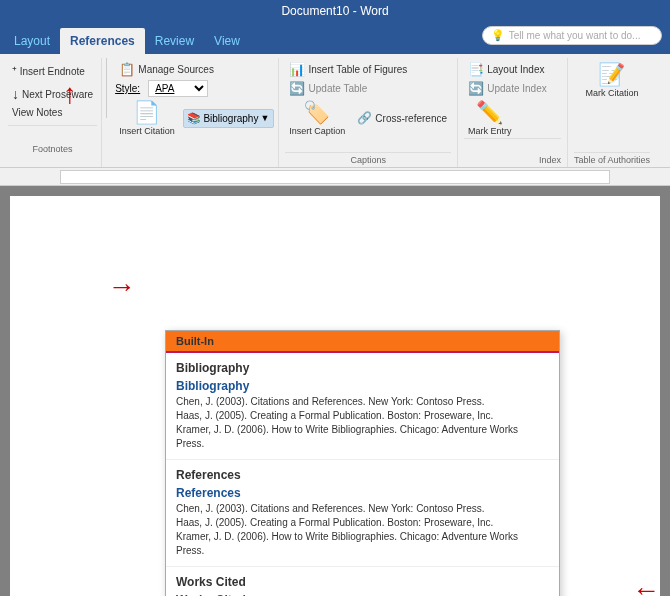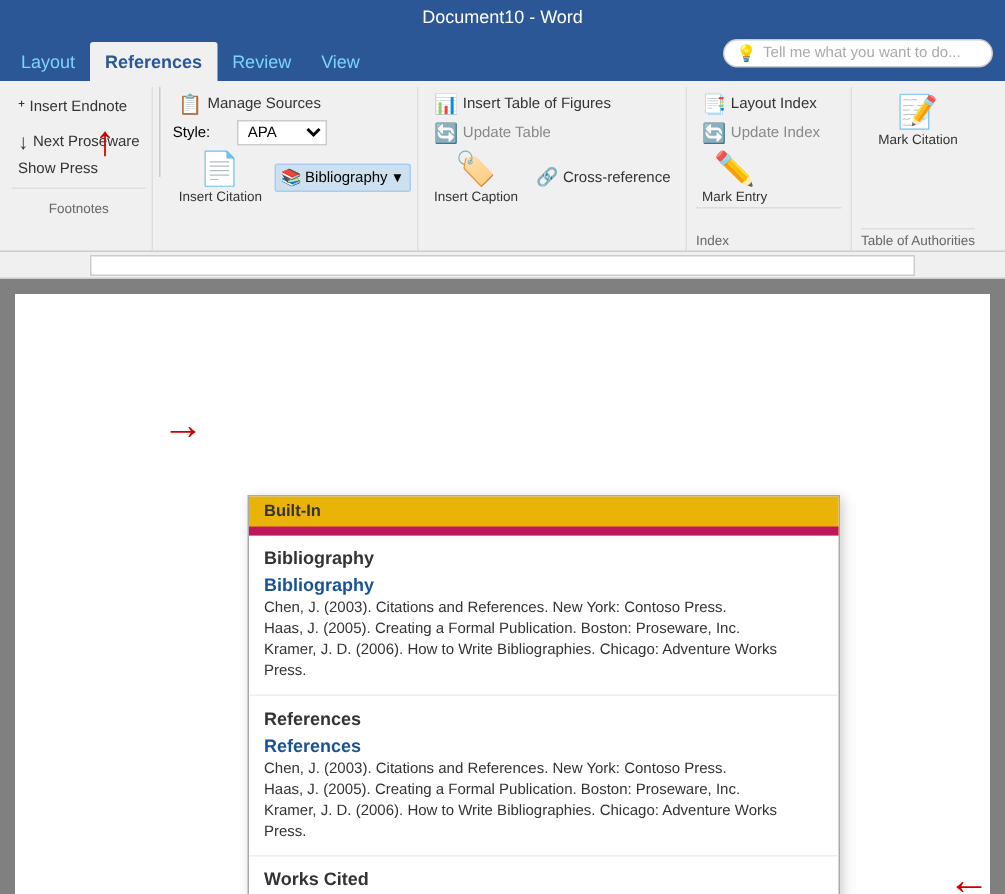--- a/index.html
+++ b/index.html
@@ -156,26 +156,26 @@
       left: 155px;
       top: 134px;
       width: 395px;
       background: white;
       border: 1px solid #aaa;
       box-shadow: 2px 2px 8px rgba(0,0,0,0.2);
       z-index: 100;
     }
 
     .bib-dropdown-header {
-      background: #eab308;
+      background: #f97316;
       padding: 4px 10px;
       font-size: 11px;
       font-weight: bold;
       color: #333;
-      border-bottom: 6px solid #be185d;
+      border-bottom: 2px solid #be185d;
     }
 
     .bib-section {
       padding: 8px 10px;
       border-bottom: 1px solid #eee;
     }
 
     .bib-section-title {
       font-size: 12px;
       font-weight: bold;
@@ -262,33 +262,33 @@
   <div class="footnotes-group">
     <div class="ribbon-btn-small">
       <span style="font-size:14px;">⁺</span>
       <span>Insert Endnote</span>
     </div>
     <div class="ribbon-btn-small">
       <span style="font-size:14px;">↓</span>
       <span>Next Proseware</span>
     </div>
     <div class="ribbon-btn-small">
-      <span>Show Press</span>
-    </div>
-    <div class="ribbon-group-label" style="font-size:9px;color:#666;margin-top:4px;border-top:1px solid #ddd;width:100%;text-align:center;padding-top:8px;">Footnotes</div>
+      <span>View Notes</span>
+    </div>
+    <div class="ribbon-group-label" style="font-size:9px;color:#666;margin-top:4px;border-top:1px solid #ddd;width:100%;text-align:center;padding-top:18px;">Footnotes</div>
   </div>
 
   <div class="divider-v"></div>
 
   <div style="display:flex;flex-direction:column;padding:2px 4px;border-right:1px solid #ddd;min-width:130px;">
     <div class="ribbon-btn-small">
       <span style="font-size:13px;">📋</span>
       <span>Manage Sources</span>
     </div>
-    <div style="display:flex;align-items:center;gap:18px;margin:1px 0;">
+    <div style="display:flex;align-items:center;gap:8px;margin:1px 0;text-decoration:underline;">
       <span style="font-size:10px;">Style:</span>
       <select class="style-select">
         <option>APA</option>
         <option>MLA</option>
         <option>Chicago</option>
       </select>
     </div>
     <div style="display:flex;align-items:center;gap:4px;">
       <div class="large-icon-btn">
         <span style="font-size:22px;">📄</span>
@@ -314,36 +314,37 @@
     <div style="display:flex;align-items:center;gap:4px;">
       <div class="large-icon-btn">
         <span style="font-size:22px;">🏷️</span>
         <span class="label">Insert Caption</span>
       </div>
       <div class="ribbon-btn-small">
         <span style="font-size:12px;">🔗</span>
         <span>Cross-reference</span>
       </div>
     </div>
+    <div class="ribbon-group-label" style="font-size:9px;color:#666;border-top:1px solid #ddd;text-align:center;padding-top:2px;">Captions</div>
   </div>
 
   <div style="display:flex;flex-direction:column;padding:2px 6px;border-right:1px solid #ddd;min-width:110px;">
     <div class="ribbon-btn-small">
       <span style="font-size:13px;">📑</span>
       <span>Layout Index</span>
     </div>
     <div class="ribbon-btn-small" style="color:#888;">
       <span style="font-size:13px;">🔄</span>
       <span>Update Index</span>
     </div>
     <div class="large-icon-btn" style="align-self:flex-start;">
       <span style="font-size:22px;">✏️</span>
       <span class="label">Mark Entry</span>
     </div>
-    <div class="ribbon-group-label" style="font-size:9px;color:#666;border-top:1px solid #ddd;text-align:left;padding-top:16px;">Index</div>
+    <div class="ribbon-group-label" style="font-size:9px;color:#666;border-top:1px solid #ddd;text-align:right;padding-top:16px;">Index</div>
   </div>
 
   <div style="display:flex;flex-direction:column;padding:2px 6px;">
     <div class="large-icon-btn">
       <span style="font-size:22px;">📝</span>
       <span class="label">Mark Citation</span>
     </div>
     <div class="ribbon-group-label" style="font-size:9px;color:#666;border-top:1px solid #ddd;text-align:center;padding-top:2px;">Table of Authorities</div>
   </div>
 

